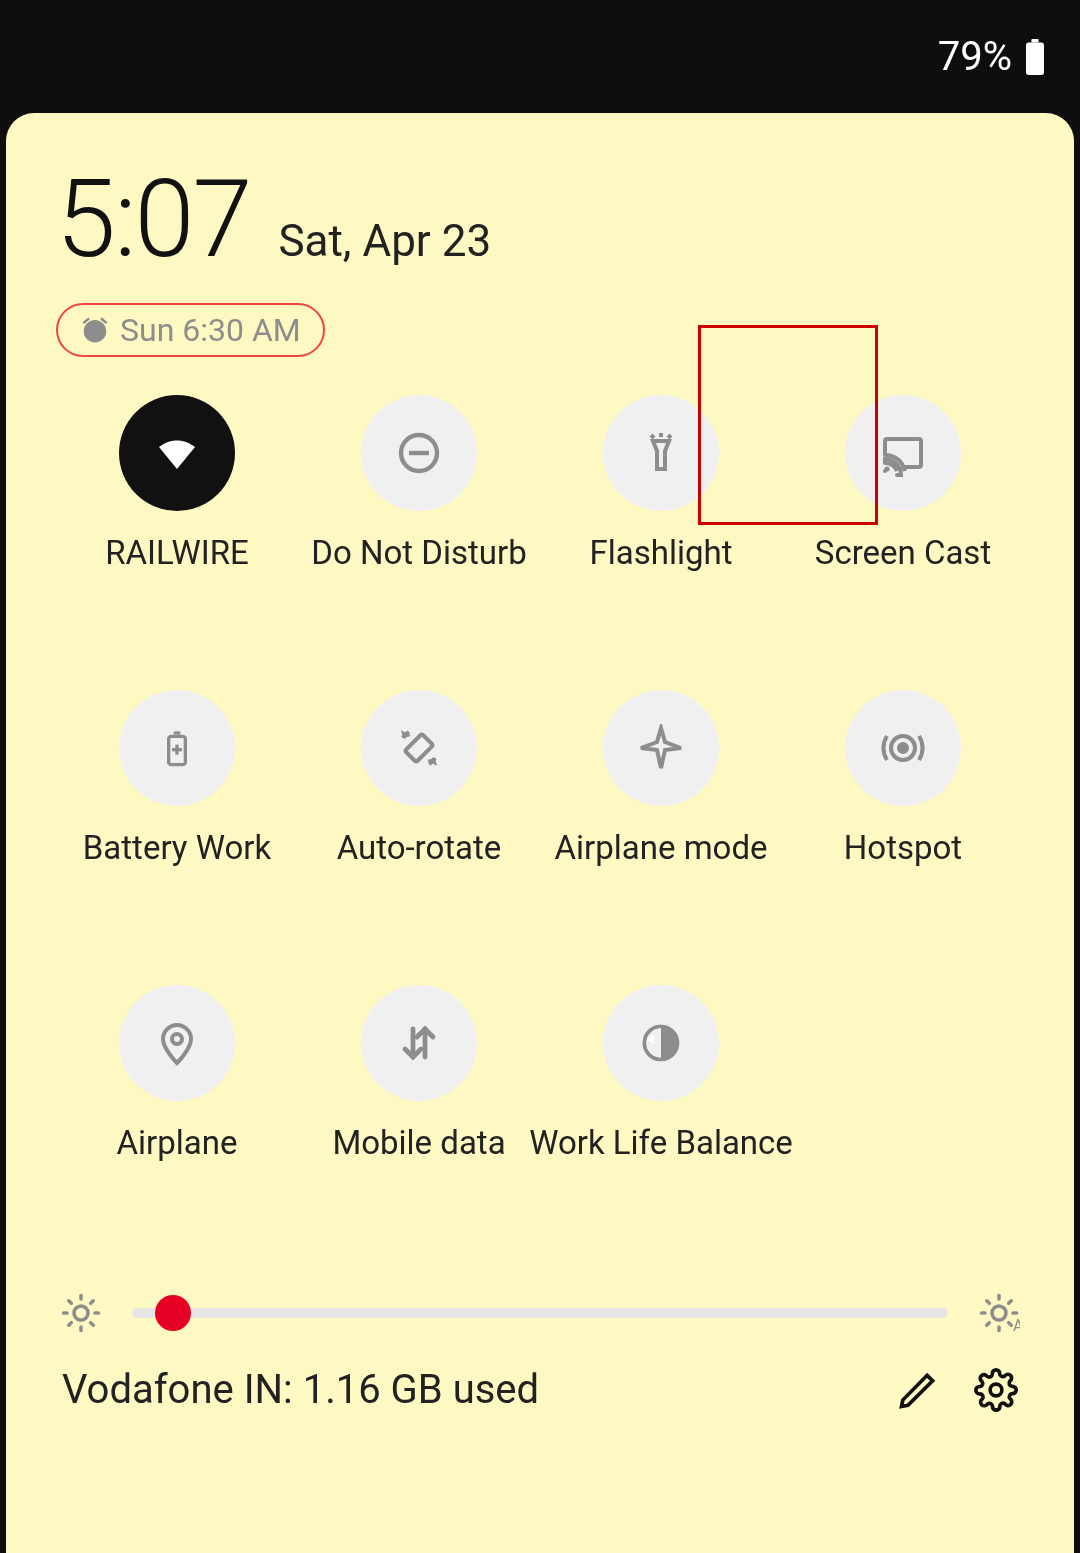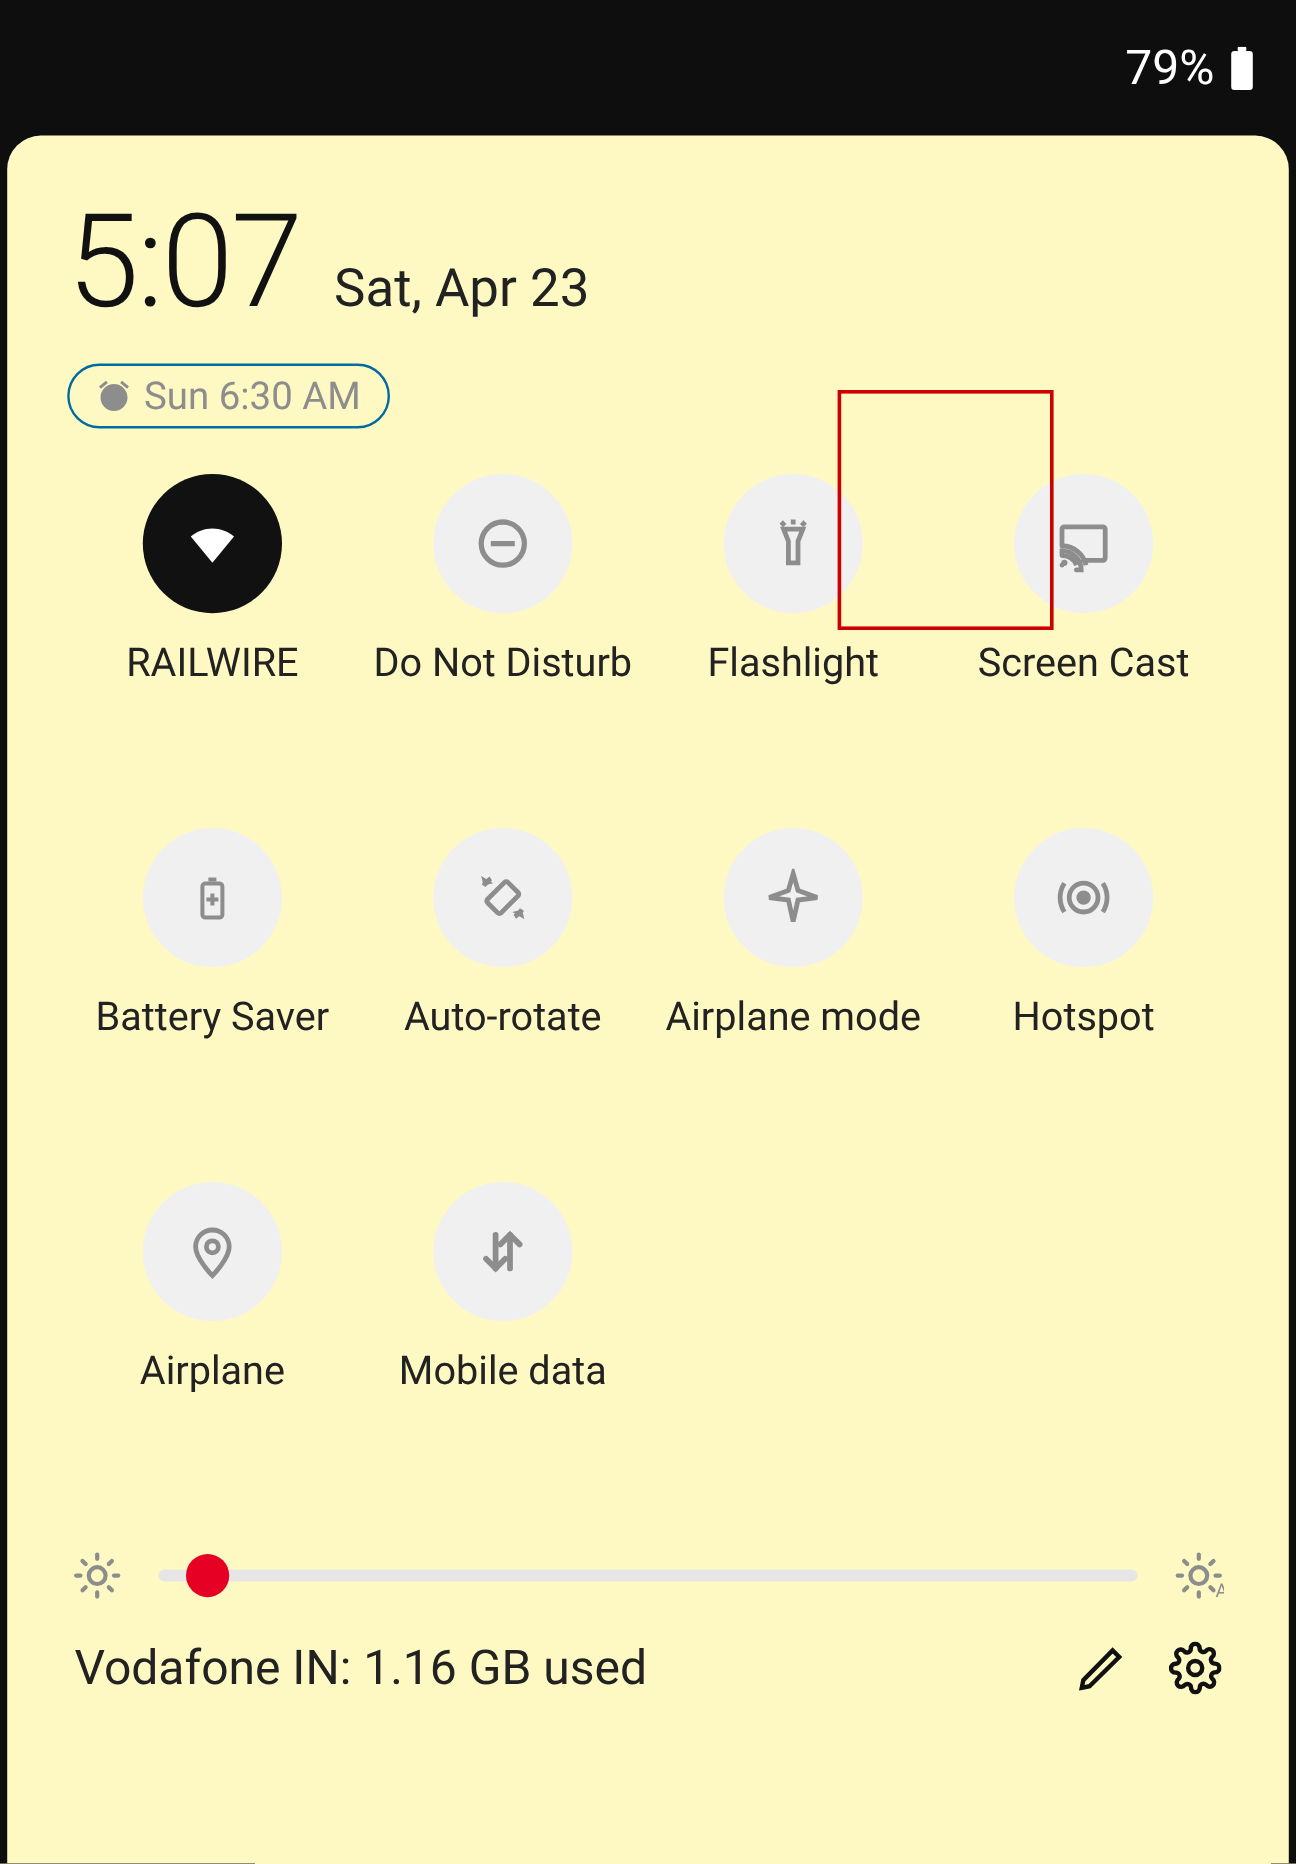--- a/index.html
+++ b/index.html
@@ -54,21 +54,21 @@
     .date {
       font-size: 44px;
       color: #222;
       font-weight: 400;
     }
     .alarm-chip {
       margin-top: 30px;
       display: inline-flex;
       align-items: center;
       gap: 10px;
-      border: 2px solid #0369a1;
+      border: 2px solid #ef4444;
       border-radius: 28px;
       padding: 6px 22px;
       font-size: 32px;
       color: #8d8d8d;
     }
     .alarm-icon {
       width: 30px; height: 30px;
     }
     .tiles {
       margin-top: 38px;
@@ -222,21 +222,21 @@
 
     <div class="tile">
       <div class="tile-circle">
         <svg class="icon-sm" viewBox="0 0 24 24" fill="none" stroke="#8d8d8d" stroke-width="2">
           <rect x="7" y="5" width="10" height="17" rx="1.5"></rect>
             <line x1="10" y1="3" x2="14" y2="3"></line>
             <line x1="12" y1="10" x2="12" y2="16"></line>
             <line x1="9" y1="13" x2="15" y2="13"></line>
         </svg>
       </div>
-      <div class="tile-label">Battery Saver</div>
+      <div class="tile-label">Battery Work</div>
     </div>
 
     <div class="tile">
       <div class="tile-circle">
         <svg class="icon" viewBox="0 0 24 24" fill="none" stroke="#8d8d8d" stroke-width="2">
           <rect x="8" y="6" width="8" height="12" rx="1" transform="rotate(45 12 12)"></rect>
           <path d="M4 7a10 10 0 013-3"></path>
             <path d="M20 17a10 10 0 01-3 3"></path>
           <polyline points="3,3 4,7 8,6" fill="#8d8d8d" stroke="none"></polyline>
             <polyline points="21,21 20,17 16,18" fill="#8d8d8d" stroke="none"></polyline>
@@ -281,20 +281,31 @@
         <svg class="icon" viewBox="0 0 24 24" fill="none" stroke="#8d8d8d" stroke-width="2.4" stroke-linecap="round">
           <line x1="9" y1="5" x2="9" y2="19"></line>
             <polyline points="5,15 9,19 13,15" fill="none"></polyline>
           <line x1="15" y1="19" x2="15" y2="5"></line>
             <polyline points="11,9 15,5 19,9" fill="none"></polyline>
         </svg>
       </div>
       <div class="tile-label">Mobile data</div>
     </div>
 
+    <div class="tile">
+      <div class="tile-circle">
+        <svg class="icon-sm" viewBox="0 0 24 24" fill="#8d8d8d">
+          <circle cx="12" cy="12" r="10" fill="none" stroke="#8d8d8d" stroke-width="2"></circle>
+          <path d="M12 2a10 10 0 010 20V2z"></path>
+          <path d="M12 2a10 10 0 000 20" fill="none" stroke="#8d8d8d" stroke-width="2"></path>
+          <path d="M8 8l-2.5 2L8 12" fill="none" stroke="#fff" stroke-width="2"></path>
+        </svg>
+      </div>
+      <div class="tile-label">Work Life Balance</div>
+    </div>
   </div>
 
   <div class="highlight" style="left:692px; top:212px; width:180px; height:200px;"></div>
 
   <div class="brightness-row">
     <svg class="sun-icon" viewBox="0 0 24 24" fill="none" stroke="#8d8d8d" stroke-width="2">
       <circle cx="12" cy="12" r="4"></circle>
         <g stroke-linecap="round">
           <line x1="12" y1="2" x2="12" y2="4"></line>
           <line x1="12" y1="20" x2="12" y2="22"></line>

